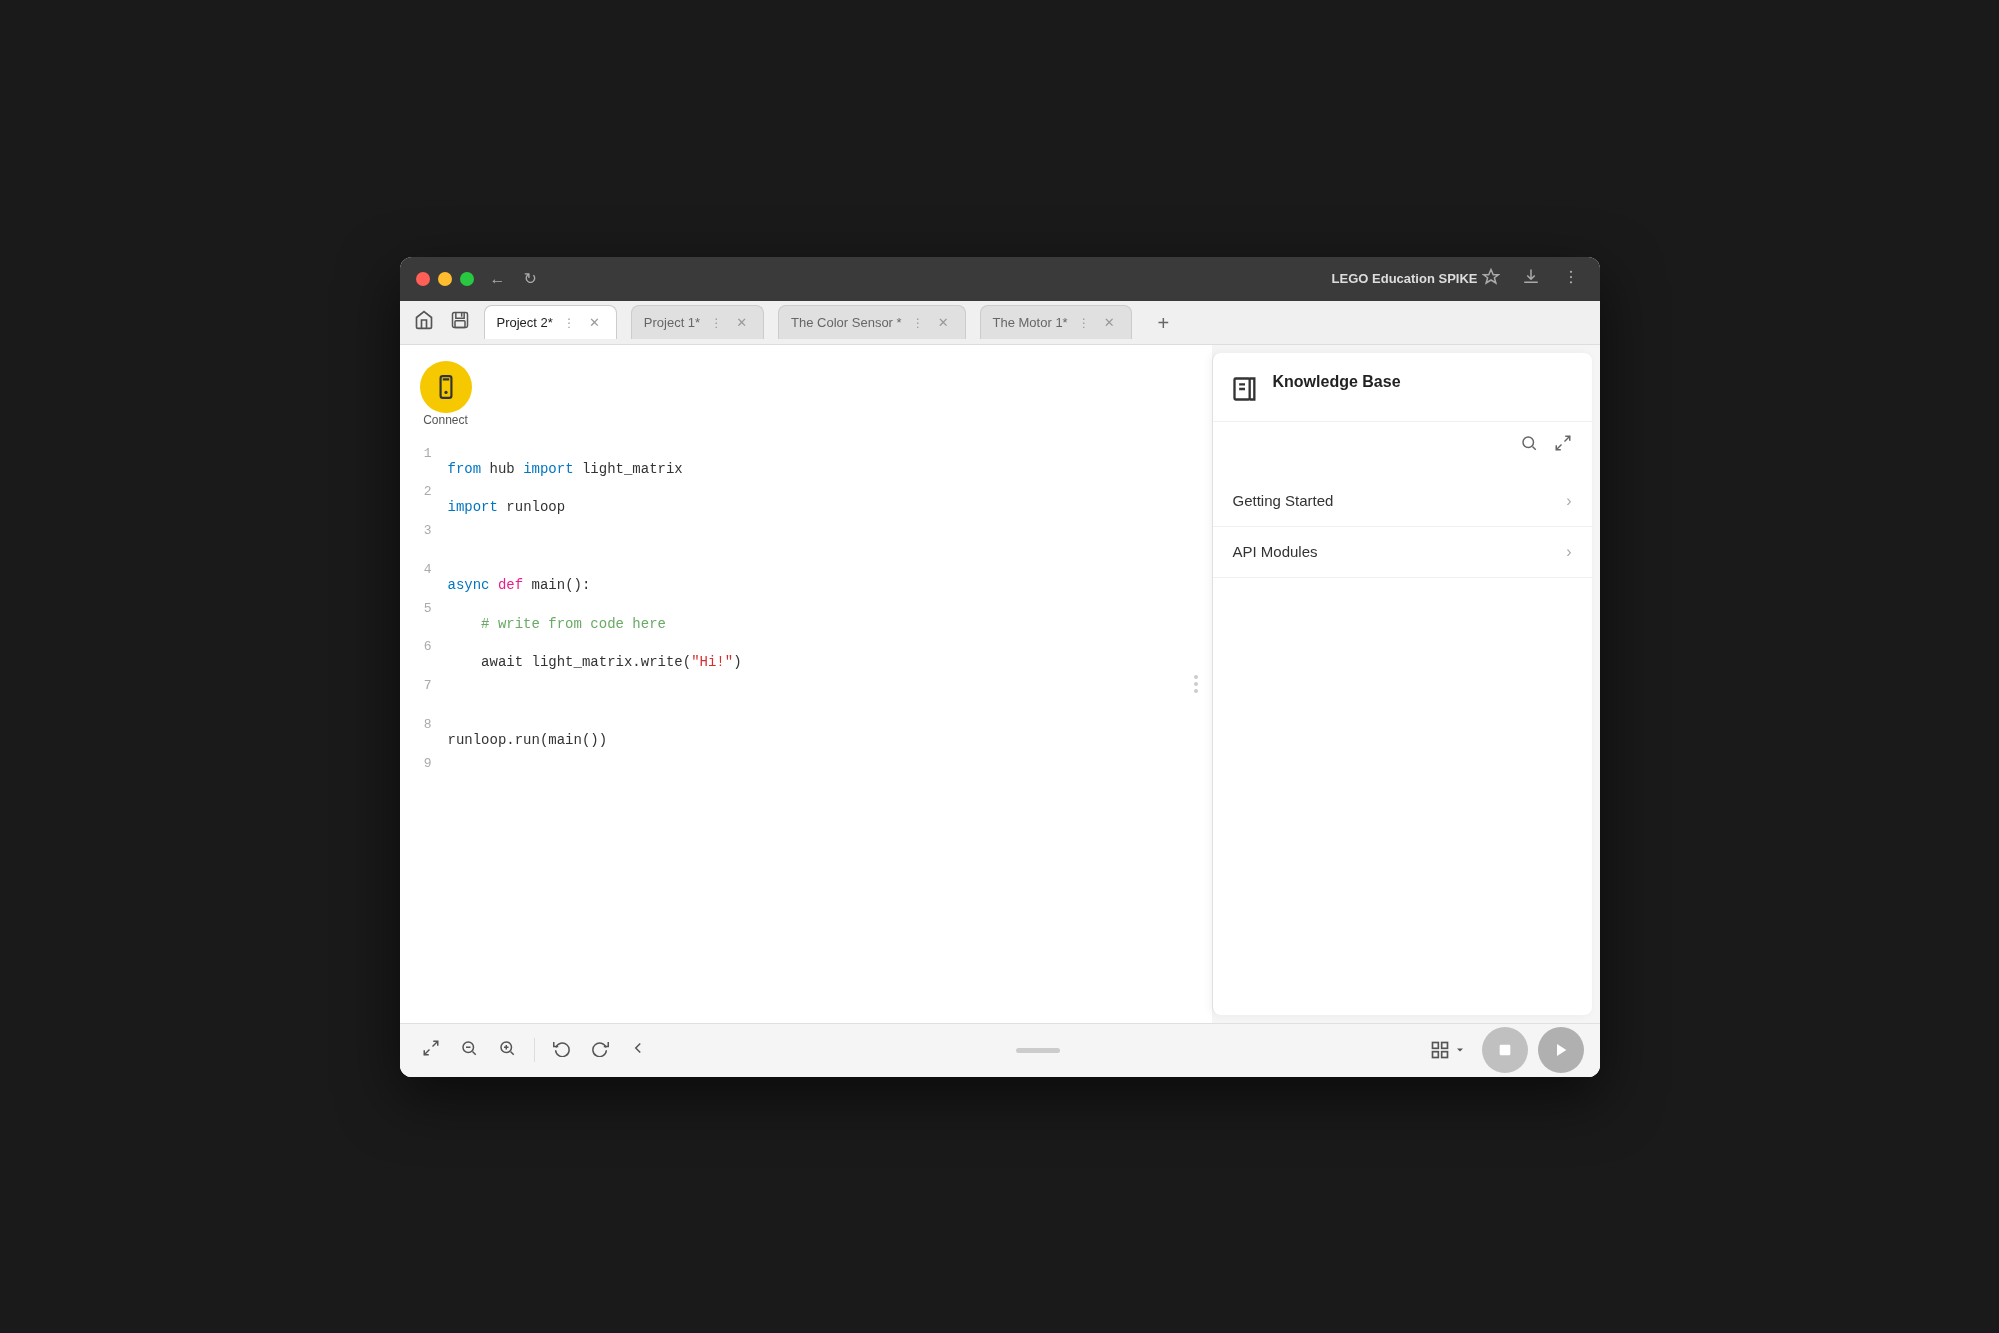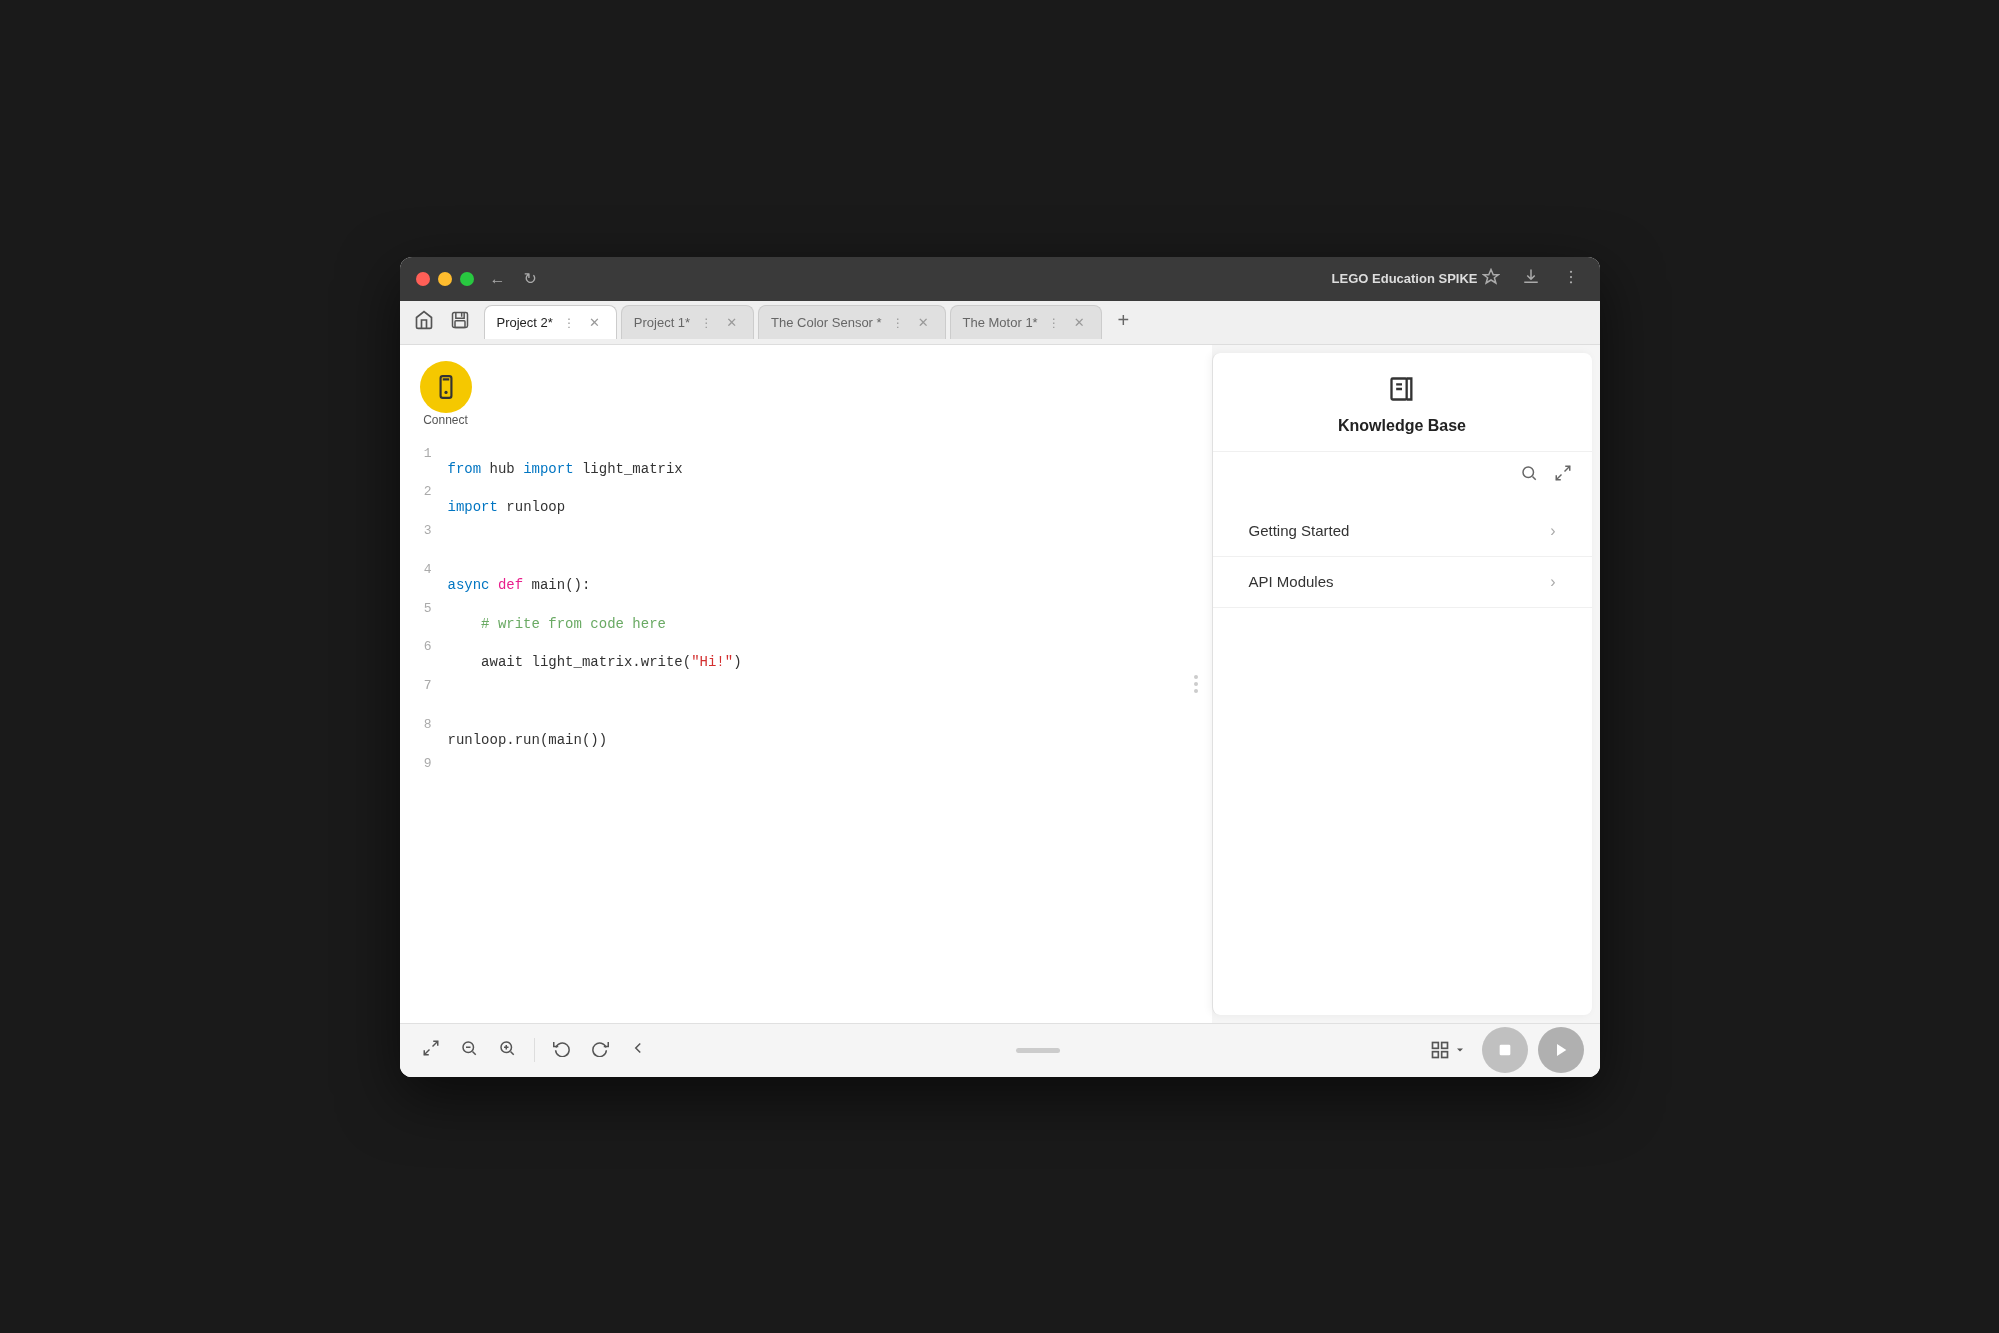--- a/index.html
+++ b/index.html
@@ -106,23 +106,23 @@
       background: none;
       border: none;
       cursor: pointer;
       padding: 6px;
       border-radius: 6px;
       color: #555;
       font-size: 18px;
     }
     .tabs {
       display: flex;
-      align-items: flex-start;
-      flex: 1;
-      gap: 4px;
+      align-items: flex-end;
+      flex: 1;
+      gap: 14px;
     }
     .tab {
       display: flex;
       align-items: center;
       gap: 6px;
       padding: 6px 12px;
       border-radius: 8px 8px 0 0;
       cursor: pointer;
       font-size: 13px;
       color: #666;
@@ -247,25 +247,23 @@
       background: #ffffff;
       border-left: 1px solid #e0e0e0;
       display: flex;
       flex-direction: column;
       box-shadow: -2px 0 8px rgba(0,0,0,0.05);
       border-radius: 8px;
       margin: 8px 8px 8px 0;
     }
     .kb-header {
       display: flex;
-      align-items: center;
       gap: 12px;
-      padding: 20px 23px 16px;
+      padding: 20px 16px 16px;
       border-bottom: 1px solid #f0f0f0;
-      flex-direction: column;
     }
     .kb-icon {
       width: 32px;
       height: 32px;
       display: flex;
       align-items: center;
       justify-content: center;
     }
     .kb-title {
       font-size: 16px;
@@ -288,21 +286,21 @@
       border-radius: 4px;
     }
     .kb-items {
       flex: 1;
       padding: 8px 0;
     }
     .kb-item {
       display: flex;
       align-items: center;
       justify-content: space-between;
-      padding: 16px 36px;
+      padding: 16px 20px;
       border-bottom: 1px solid #f0f0f0;
       cursor: pointer;
     }
     .kb-item-label {
       font-size: 15px;
       color: #333;
     }
     .kb-item-chevron {
       color: #aaa;
       font-size: 16px;

